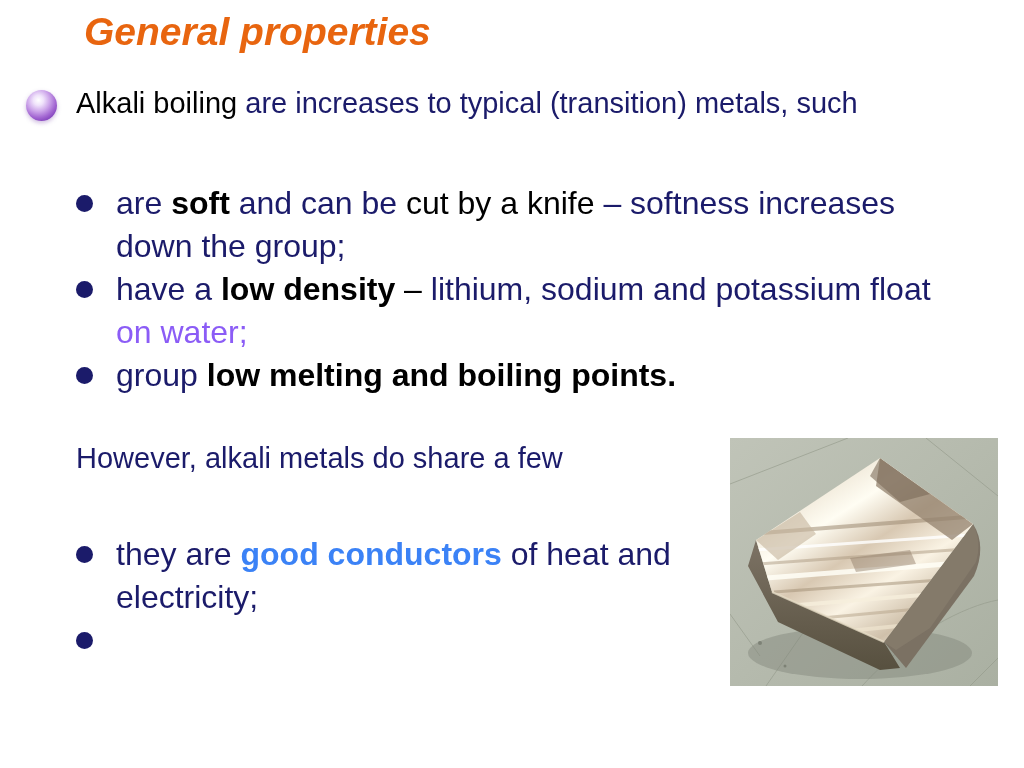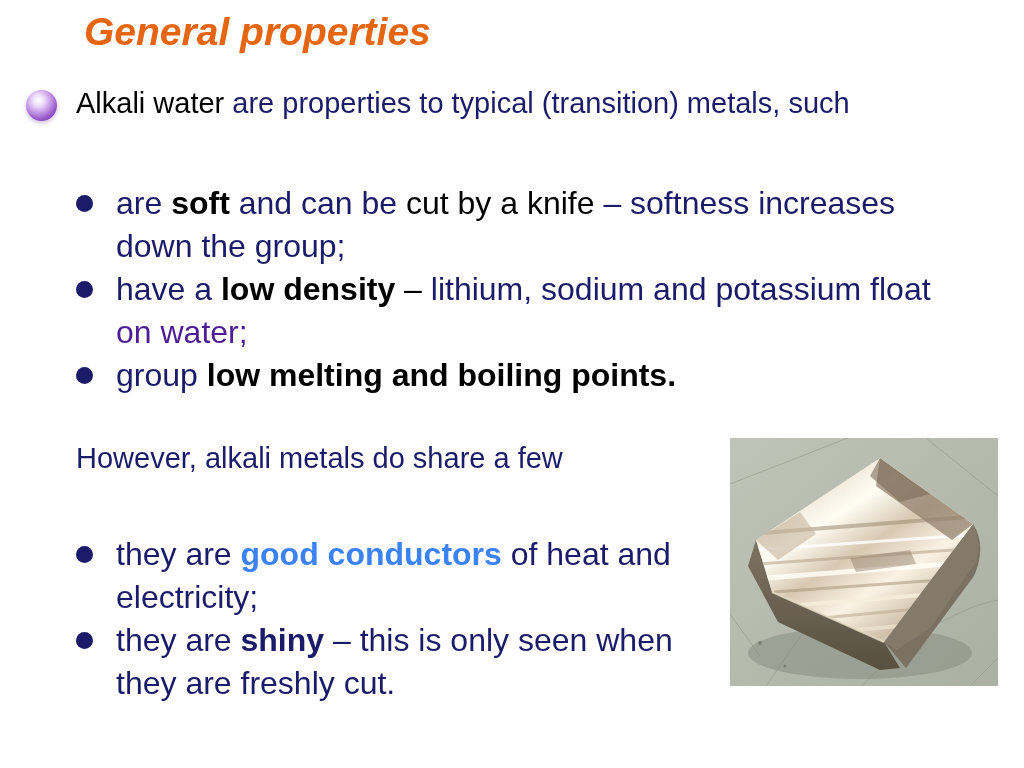--- a/index.html
+++ b/index.html
@@ -37,47 +37,46 @@
   .metal-photo svg { display:block; }
 </style>
 </head>
 <body>
 
 <div class="slide">
 
   <div class="title" style="color: rgb(232, 101, 15); font-style: italic;">General properties</div>
 
   <div class="intro-sphere"></div>
-  <div class="intro-text"><span style="color: rgb(0, 0, 0);">Alkali water</span><span style="color: rgb(27, 27, 106);"> are properties to typical (transition) metals, such</span><br></div>
+  <div class="intro-text"><span style="color: rgb(0, 0, 0);">Alkali boiling</span><span style="color: rgb(27, 27, 106);"> are increases to typical (transition) metals, such</span><br></div>
 
   <div class="bullet-group bullet-group-1">
     <div class="bullet-item">
       <span class="bullet-dot" style="background: rgb(27, 27, 106);"></span>
       <span class="bullet-text"><span style="color: rgb(27, 27, 106);">are </span><span style="color: rgb(0, 0, 0); font-weight: bold;">soft</span><span style="color: rgb(27, 27, 106);"> and can be </span><span style="color: rgb(0, 0, 0);">cut by a knife</span><span style="color: rgb(27, 27, 106);"> – softness increases</span><br><span style="color: rgb(27, 27, 106);">down the group;</span></span>
     </div>
     <div class="bullet-item">
       <span class="bullet-dot" style="background: rgb(27, 27, 106);"></span>
-      <span class="bullet-text"><span style="color: rgb(27, 27, 106);">have a </span><span style="color: rgb(0, 0, 0); font-weight: bold;">low density</span><span style="color: rgb(0, 0, 0);"> – </span><span style="color: rgb(27, 27, 106);">lithium, sodium and potassium float</span><br><span style="color: #4c1d95; margin-top: 26px;">on water;</span></span>
+      <span class="bullet-text"><span style="color: rgb(27, 27, 106);">have a </span><span style="color: rgb(0, 0, 0); font-weight: bold;">low density</span><span style="color: rgb(0, 0, 0);"> – </span><span style="color: rgb(27, 27, 106);">lithium, sodium and potassium float</span><br><span style="color: #8b5cf6; margin-top: 26px;">on water;</span></span>
     </div>
     <div class="bullet-item">
       <span class="bullet-dot" style="background: rgb(27, 27, 106);"></span>
       <span class="bullet-text"><span style="color: rgb(27, 27, 106);">group </span><span style="color: rgb(0, 0, 0); font-weight: bold;">low melting and boiling points.</span></span>
     </div>
   </div>
 
   <div class="para-2"><span style="color: rgb(27, 27, 106);">However, alkali metals do share a few</span><br></div>
 
   <div class="bullet-group bullet-group-2">
     <div class="bullet-item">
       <span class="bullet-dot" style="background: rgb(27, 27, 106);"></span>
       <span class="bullet-text"><span style="color: rgb(27, 27, 106);">they are </span><span style="color: #3b82f6; font-weight: bold;">good conductors</span><span style="color: rgb(27, 27, 106);"> of heat and</span><br><span style="color: rgb(27, 27, 106);">electricity;</span></span>
     </div>
     <div class="bullet-item">
       <span class="bullet-dot" style="background: rgb(27, 27, 106);"></span>
-      <span class="bullet-text"><span style="color: rgb(27, 27, 106);">they are </span><span style="color: rgb(27, 27, 106); font-weight: bold;">shiny</span><span style="color: rgb(27, 27, 106);"> – this is only seen when</span><br><span style="color: rgb(27, 27, 106);">they are freshly cut.</span></span>
     </div>
   </div>
 
   <div class="metal-photo" title="Freshly cut piece of shiny alkali metal on a scratched grey surface">
     <svg width="268" height="248" viewBox="0 0 268 248" xmlns="http://www.w3.org/2000/svg">
       <defs>
         <linearGradient id="bgGrad" x1="0" y1="0" x2="1" y2="1">
           <stop offset="0" stop-color="#c0c4b8"></stop>
           <stop offset="1" stop-color="#aab0a2"></stop>
         </linearGradient>

